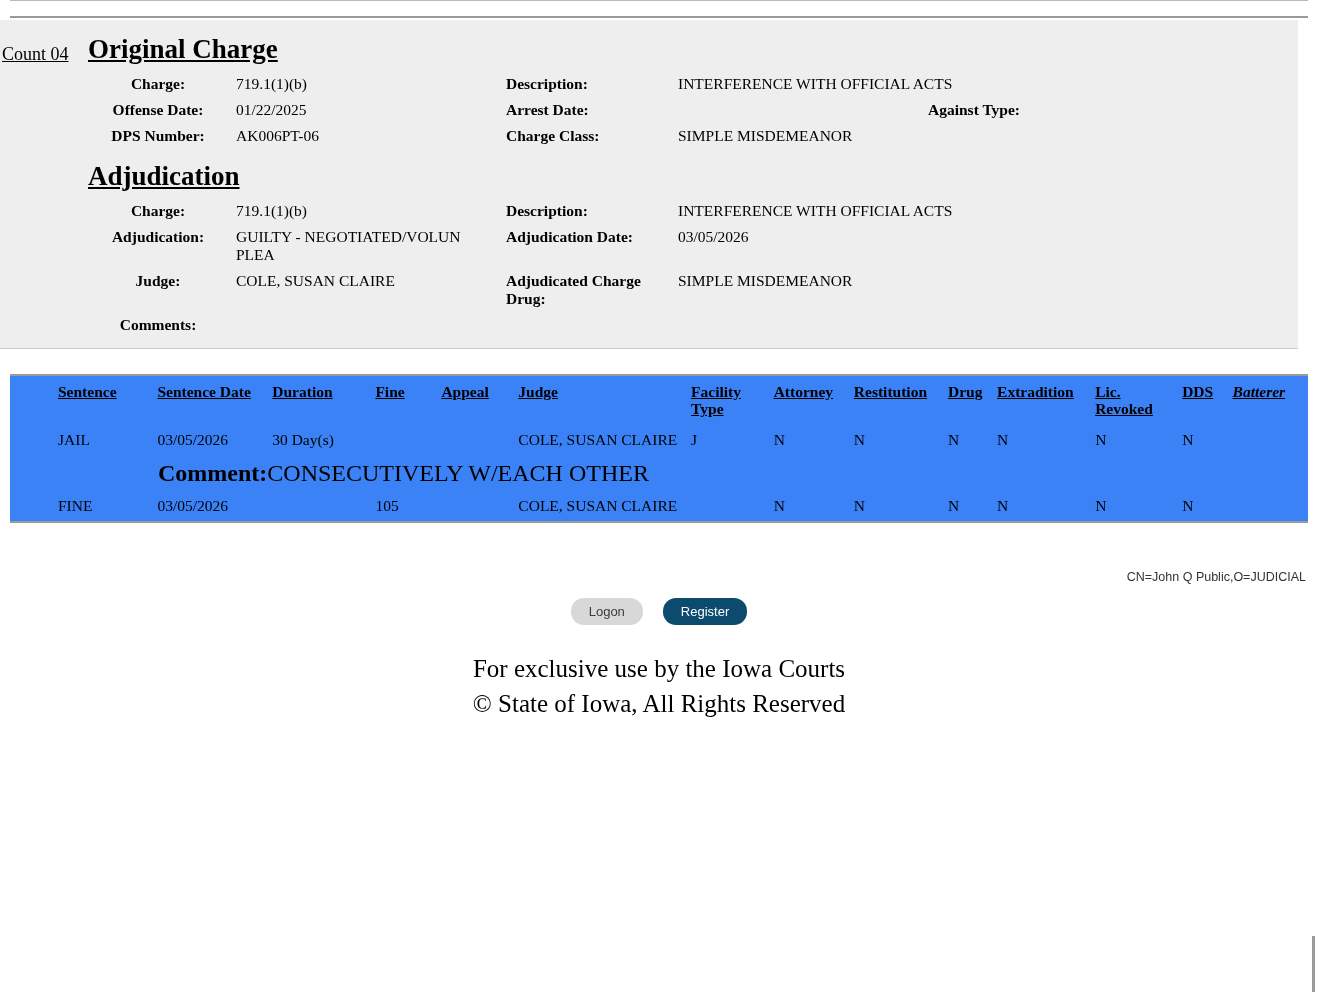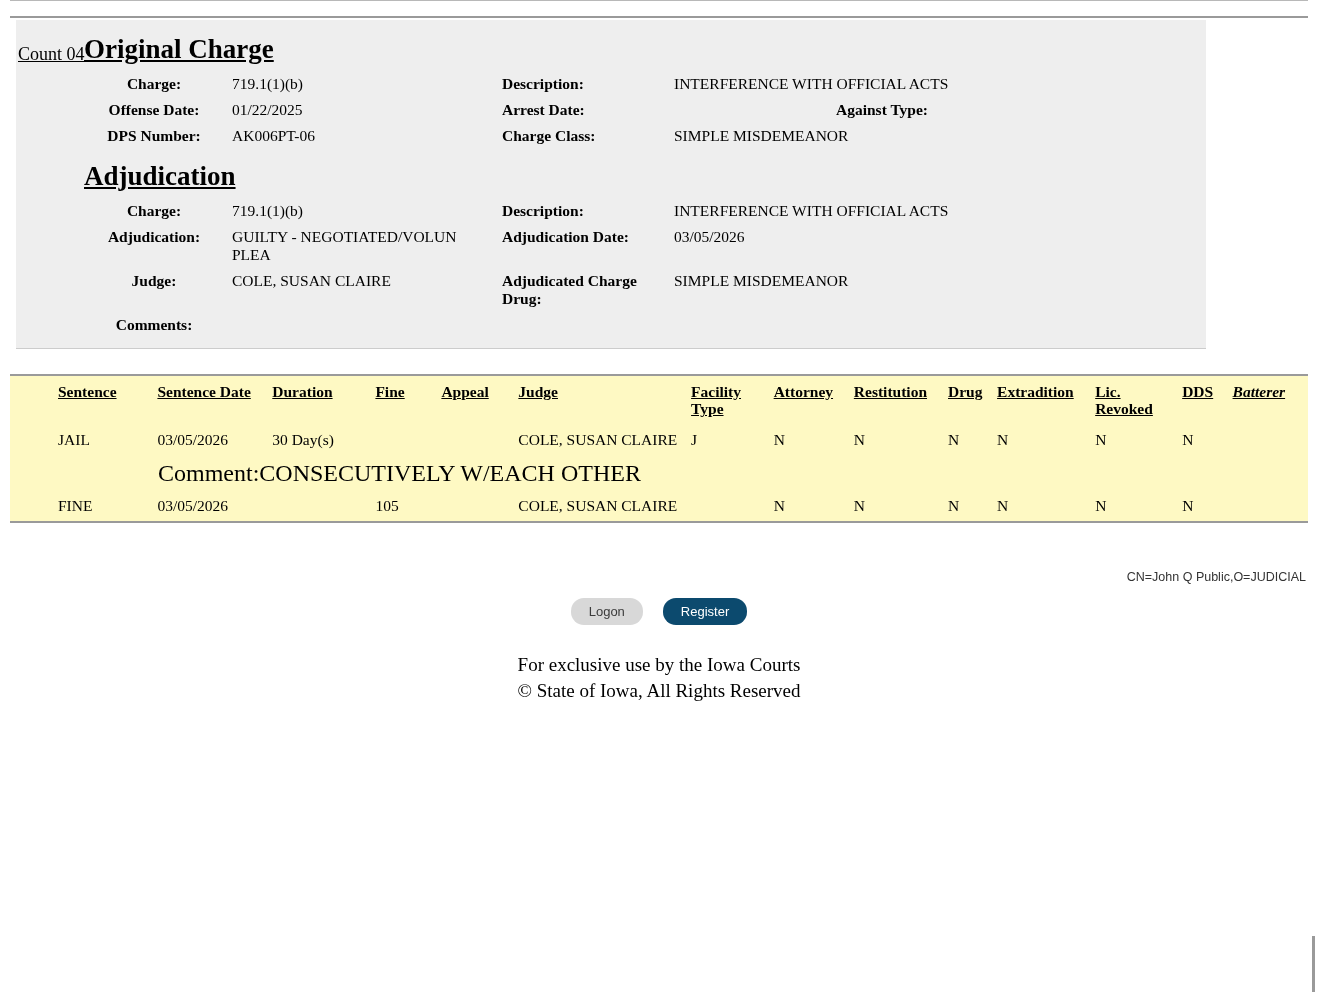--- a/index.html
+++ b/index.html
@@ -30,23 +30,23 @@
     height: 18px;
     border-top: 1px solid #b8b8b8;
     border-bottom: 2px solid #9a9a9a;
     background: #ffffff;
     box-sizing: border-box;
   }
 
   
   .charge-block {
     position: absolute;
-    left: 16px;
+    left: 0;
     top: 20px;
-    width: 1190px;
+    width: 1298px;
     background: #eeeeee;
     border-bottom: 1px solid #cccccc;
     padding: 0;
     box-sizing: border-box;
   }
   .count-label {
     position: absolute;
     left: 2px;
     top: 24px;
     font-size: 18px;
@@ -55,21 +55,21 @@
   }
   .section-title {
     font-size: 27px;
     font-weight: bold;
     text-decoration: underline;
     margin: 0;
     padding: 0 0 0 0;
     line-height: 1.15;
   }
   .charge-inner {
-    padding: 14px 0 10px 68px;
+    padding: 14px 0 10px 88px;
   }
   .fieldgrid {
     display: grid;
     grid-template-columns: 148px 270px 172px 1fr;
     row-gap: 0px;
     column-gap: 0px;
     font-size: 15.5px;
     margin-top: 6px;
   }
   .fg-label {
@@ -97,21 +97,21 @@
   .adj-title {
     margin-top: 12px;
   }
 
   
   .sent-wrap {
     position: absolute;
     left: 10px;
     top: 374px;
     width: 1298px;
-    background: #fef9c3;
+    background: #3b82f6;
     border-top: 2px solid #9a9a9a;
     border-bottom: 2px solid #9a9a9a;
     box-sizing: border-box;
   }
   table.sent {
     width: 100%;
     border-collapse: collapse;
     font-size: 15.5px;
   }
   table.sent th {
@@ -143,21 +143,21 @@
 
   .comment-row td {
     padding: 2px 4px 8px 0;
   }
   .comment-line {
     padding-left: 144px;
     font-size: 24px;
     line-height: 1.1;
   }
   .comment-label {
-    font-weight: normal;
+    font-weight: bold;
   }
 
   
   .cert-text {
     position: absolute;
     right: 12px;
     top: 570px;
     font-family: "Liberation Sans", sans-serif;
     font-size: 12.5px;
     color: #333333;
@@ -186,21 +186,21 @@
   .btn-register {
     background: #0c4a6e;
     color: #ffffff;
   }
   .copy {
     position: absolute;
     left: 0;
     top: 652px;
     width: 1318px;
     text-align: center;
-    font-size: 19px;
+    font-size: 25px;
     line-height: 1.38;
   }
 
   
   .scroll-hint {
     position: absolute;
     right: 3px;
     top: 936px;
     width: 3px;
     height: 56px;

